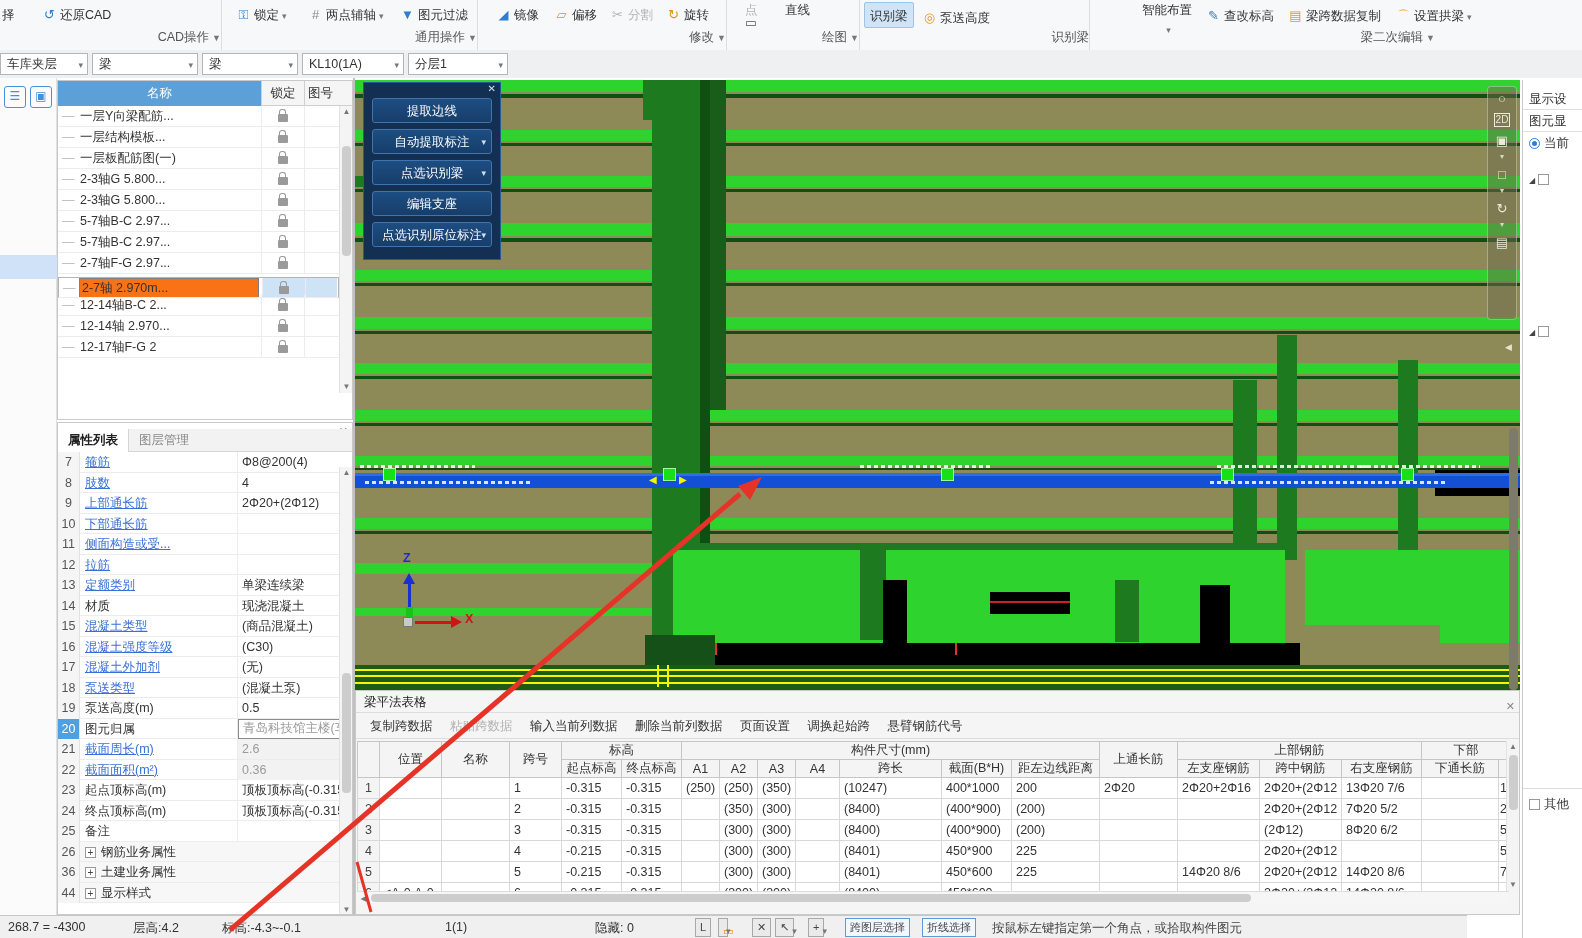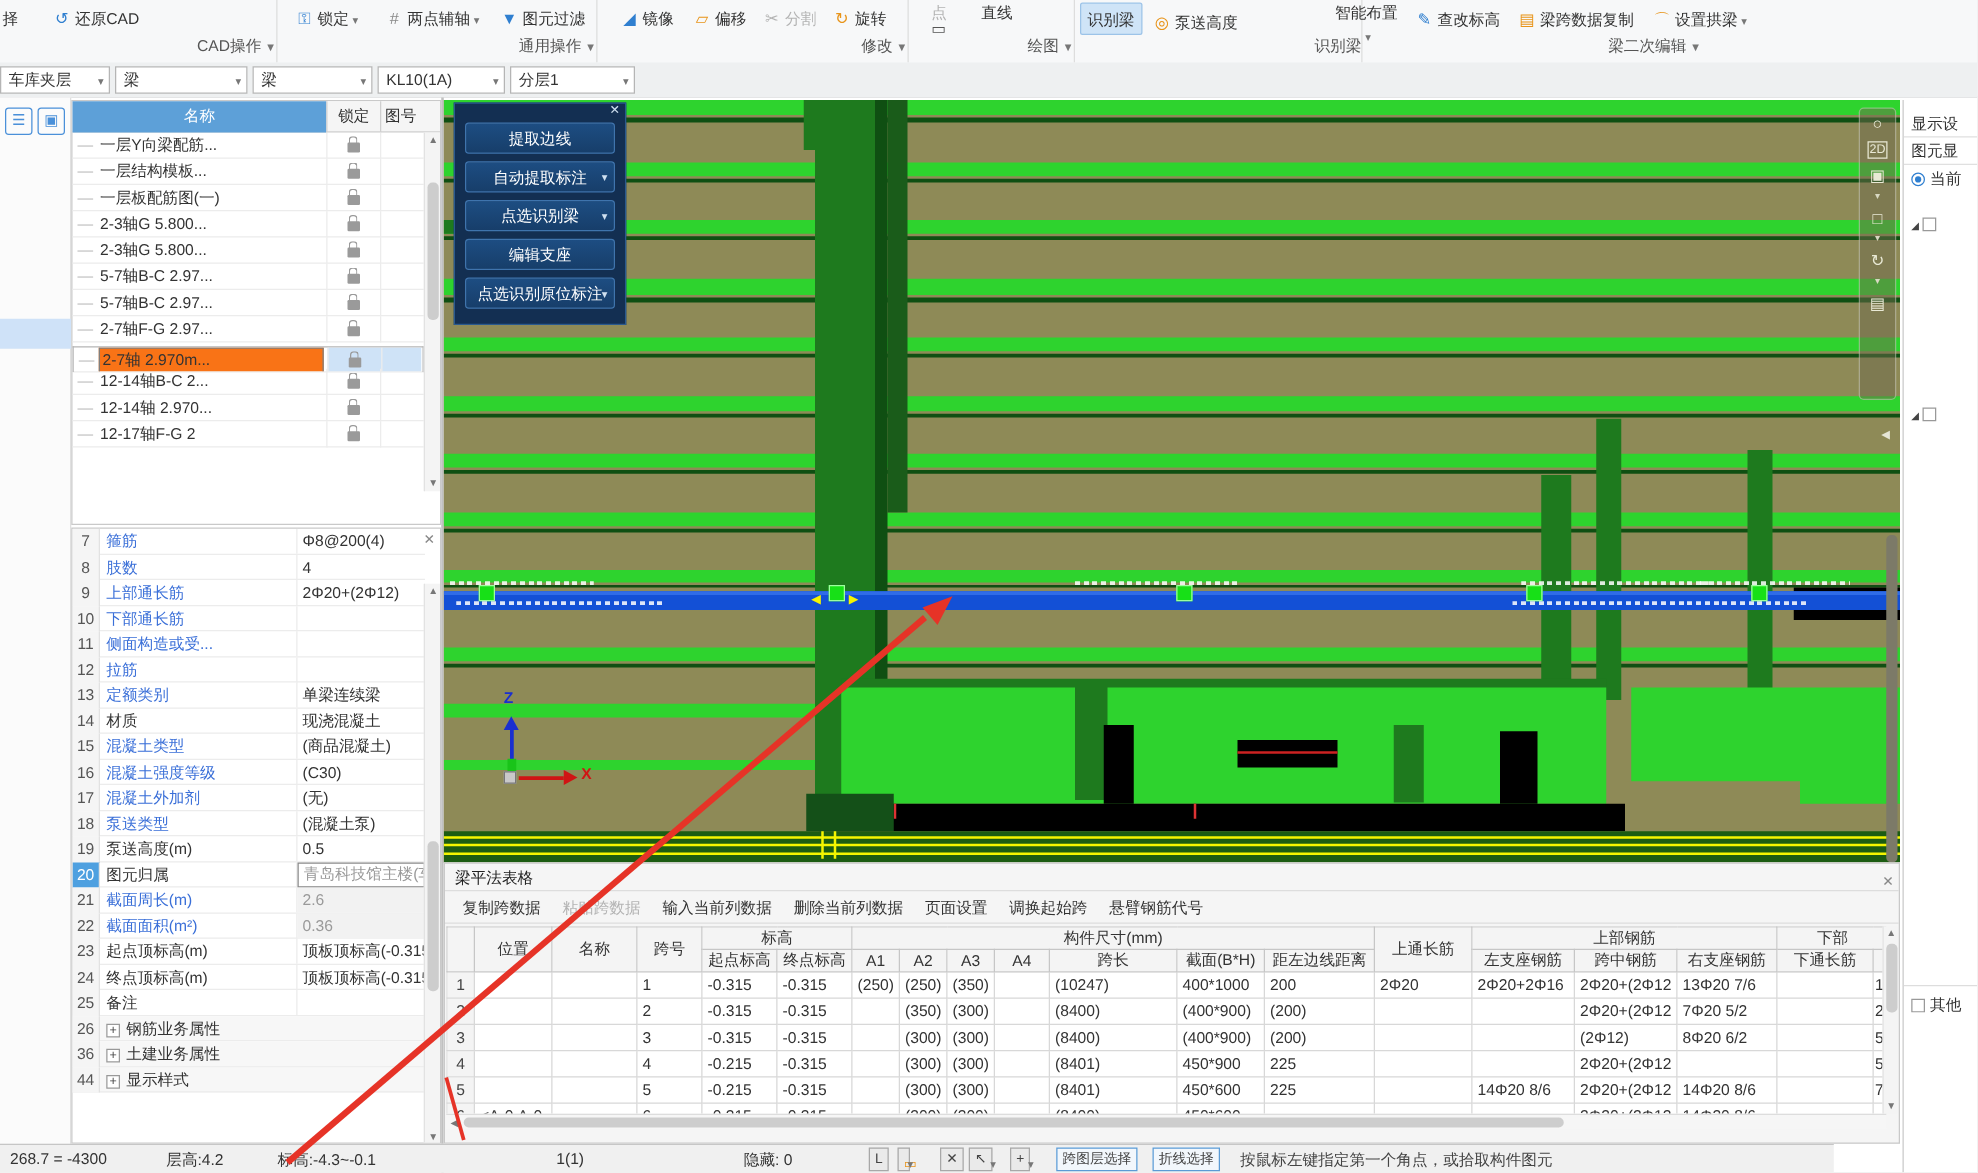--- a/index.html
+++ b/index.html
@@ -47,21 +47,21 @@
 .lock:before{content:"";position:absolute;left:1px;top:-5px;width:5px;height:5px;border:1.5px solid #9a9a9a;border-bottom:none;border-radius:3px 3px 0 0}
 .vscroll{position:absolute;top:0;right:0;width:13px;background:#f4f4f4;border-left:1px solid #e2e2e2}
 .varr{position:absolute;left:0;width:13px;height:12px;color:#777;font-size:8px;text-align:center;line-height:12px;cursor:pointer}
 .vthumb{position:absolute;left:2px;width:9px;background:#cdcdcd;border-radius:4px}
 
 #prop-head{position:relative;height:21px;background:#f5f5f5;border-bottom:1px solid #cfcfcf}
 .prow{position:relative;height:20.5px;line-height:20px;border-bottom:1px solid #ececec}
 .pnum{position:absolute;left:0;top:0;width:22px;height:20.5px;text-align:center;background:#f5f5f5;border-right:1px solid #e2e2e2;color:#555}
 .pnum.cursel{background:#4ea0e0;color:#fff}
 .pname{position:absolute;left:22px;top:0;width:158px;padding-left:5px;white-space:nowrap;overflow:hidden;border-right:1px solid #ececec}
-.pname.plink{color:#3a6fd8;cursor:pointer}
+.pname.plink{color:#3a6fd8;text-decoration:underline;cursor:pointer}
 .pval{position:absolute;left:180px;top:0;width:102px;padding-left:4px;white-space:nowrap;overflow:hidden}
 .pval.muted{color:#9a9a9a;background:#f2f2f2}
 .pval.selval{border:1.5px solid #8a8a8a;color:#9a9a9a;height:20px;line-height:17px}
 .prow.pgroup{background:#f7f7f7}
 .prow.pgroup .pname{width:260px;border-right:none}
 .expand{display:inline-block;width:11px;height:11px;border:1px solid #999;background:#fff;font-style:normal;font-size:10px;line-height:9px;text-align:center;margin-right:5px;color:#444}
 
 #canvas{position:absolute;left:355px;top:80px;width:1165px;height:610px;background:#8e8a57;overflow:hidden;cursor:crosshair}
 .g{position:absolute}
 .hdl{position:absolute;width:13px;height:13px;background:#17e017;border:1px solid #9dff9d}
@@ -144,21 +144,21 @@
       <div class="ritem dis" style="left:18px;top:0"><span>点</span></div>
       <div class="ritem" style="left:58px;top:0"><span>直线</span></div>
       <div class="ritem" style="left:18px;top:13px"><span style="color:#555">▭</span></div>
       <div class="rlabel"><span>绘图</span><span class="caret">▼</span></div>
     </div>
     <div class="rgroup" style="left:860px;width:230px">
       <div class="ritem hl" style="left:4px"><span>识别梁</span></div>
       <div class="ritem" style="left:62px;top:8px"><span class="ic" style="color:#e8941a">◎</span><span>泵送高度</span></div>
       <div class="rlabel"><span>识别梁</span></div>
     </div>
-    <div class="rgroup" style="left:1054px;width:437px;border-right:none">
+    <div class="rgroup" style="left:1128px;width:437px;border-right:none">
       <div class="ritem" style="left:14px;top:0"><span>智能布置</span><span class="caret" style="display:block;text-align:center">▾</span></div>
       <div class="ritem" style="left:78px;top:6px"><span class="ic" style="color:#2f7fd0">✎</span><span>查改标高</span></div>
       <div class="ritem" style="left:160px;top:6px"><span class="ic" style="color:#e8941a">▤</span><span>梁跨数据复制</span></div>
       <div class="ritem" style="left:268px;top:6px"><span class="ic" style="color:#e8941a">⌒</span><span>设置拱梁</span><span class="caret">▾</span></div>
       <div class="rlabel" style="right:130px;left:auto;width:120px"><span>梁二次编辑</span><span class="caret">▼</span></div>
     </div>
     <div id="selrow">
       <div class="sel" style="left:0;width:88px"><span>车库夹层</span><span class="caret">▾</span></div>
       <div class="sel" style="left:92px;width:106px"><span>梁</span><span class="caret">▾</span></div>
       <div class="sel" style="left:202px;width:96px"><span>梁</span><span class="caret">▾</span></div>
@@ -280,20 +280,23 @@
       </div>
     <div class="vscroll" style="top:25px;height:287px">
       <div class="varr" style="top:0">▲</div>
       <div class="vthumb" style="top:40px;height:110px"></div>
       <div class="varr" style="bottom:0">▼</div>
     </div>
   </div>
 
   <div class="panel" style="left:57px;top:422px;width:296px;height:493px;overflow:hidden">
     <div class="xtop">✕</div>
+    <div class="ptabs" style="margin-top:6px">
+      <span class="ptab act">属性列表</span><span class="ptab">图层管理</span>
+    </div>
     <div id="prop-rows" style="width:282px">
         <div class="prow">
           <span class="pnum">7</span>
           <span class="pname plink">箍筋</span>
           <span class="pval">Φ8@200(4)</span>
         </div>
         <div class="prow">
           <span class="pnum">8</span>
           <span class="pname plink">肢数</span>
           <span class="pval">4</span>

